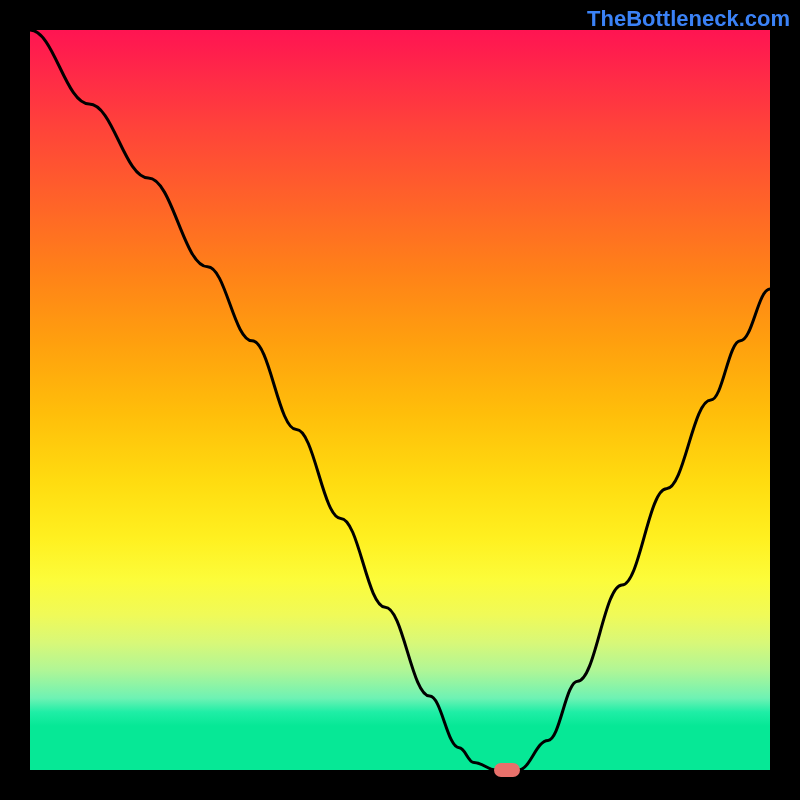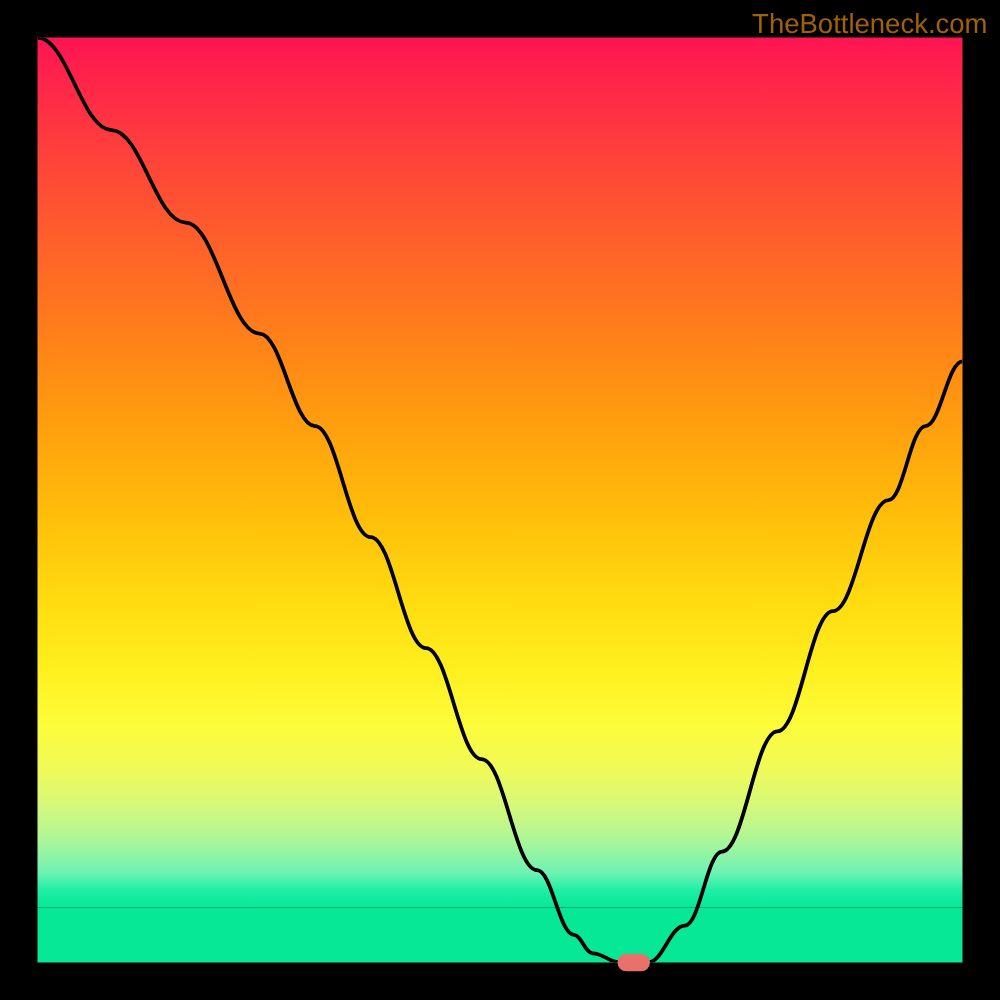--- a/index.html
+++ b/index.html
@@ -1,17 +1,17 @@
 <!DOCTYPE html>
 <html><head>
 <meta charset="utf-8">
 <style>
 *{margin:0;padding:0;box-sizing:border-box}
 body{width:800px;height:800px;background:#000;position:relative;font-family:Arial,sans-serif}
-.watermark{position:absolute;top:6px;right:10px;color:#a16207;font-size:22px;font-weight:400;z-index:10}
+.watermark{position:absolute;top:6px;right:10px;color:#3b82f6;font-size:22px;font-weight:700;z-index:10}
 .plot-area{position:absolute;left:30px;top:30px;width:740px;height:740px;background:#000}
 .gradient{position:absolute;left:0;top:0;width:100%;height:94%;background:linear-gradient(to bottom,
   #ff1452 0%,
   #ff2848 6%,
   #ff4638 15%,
   #ff6428 25%,
   #ff8218 35%,
   #ffa00e 45%,
   #ffbe0a 55%,
   #ffdc10 65%,

